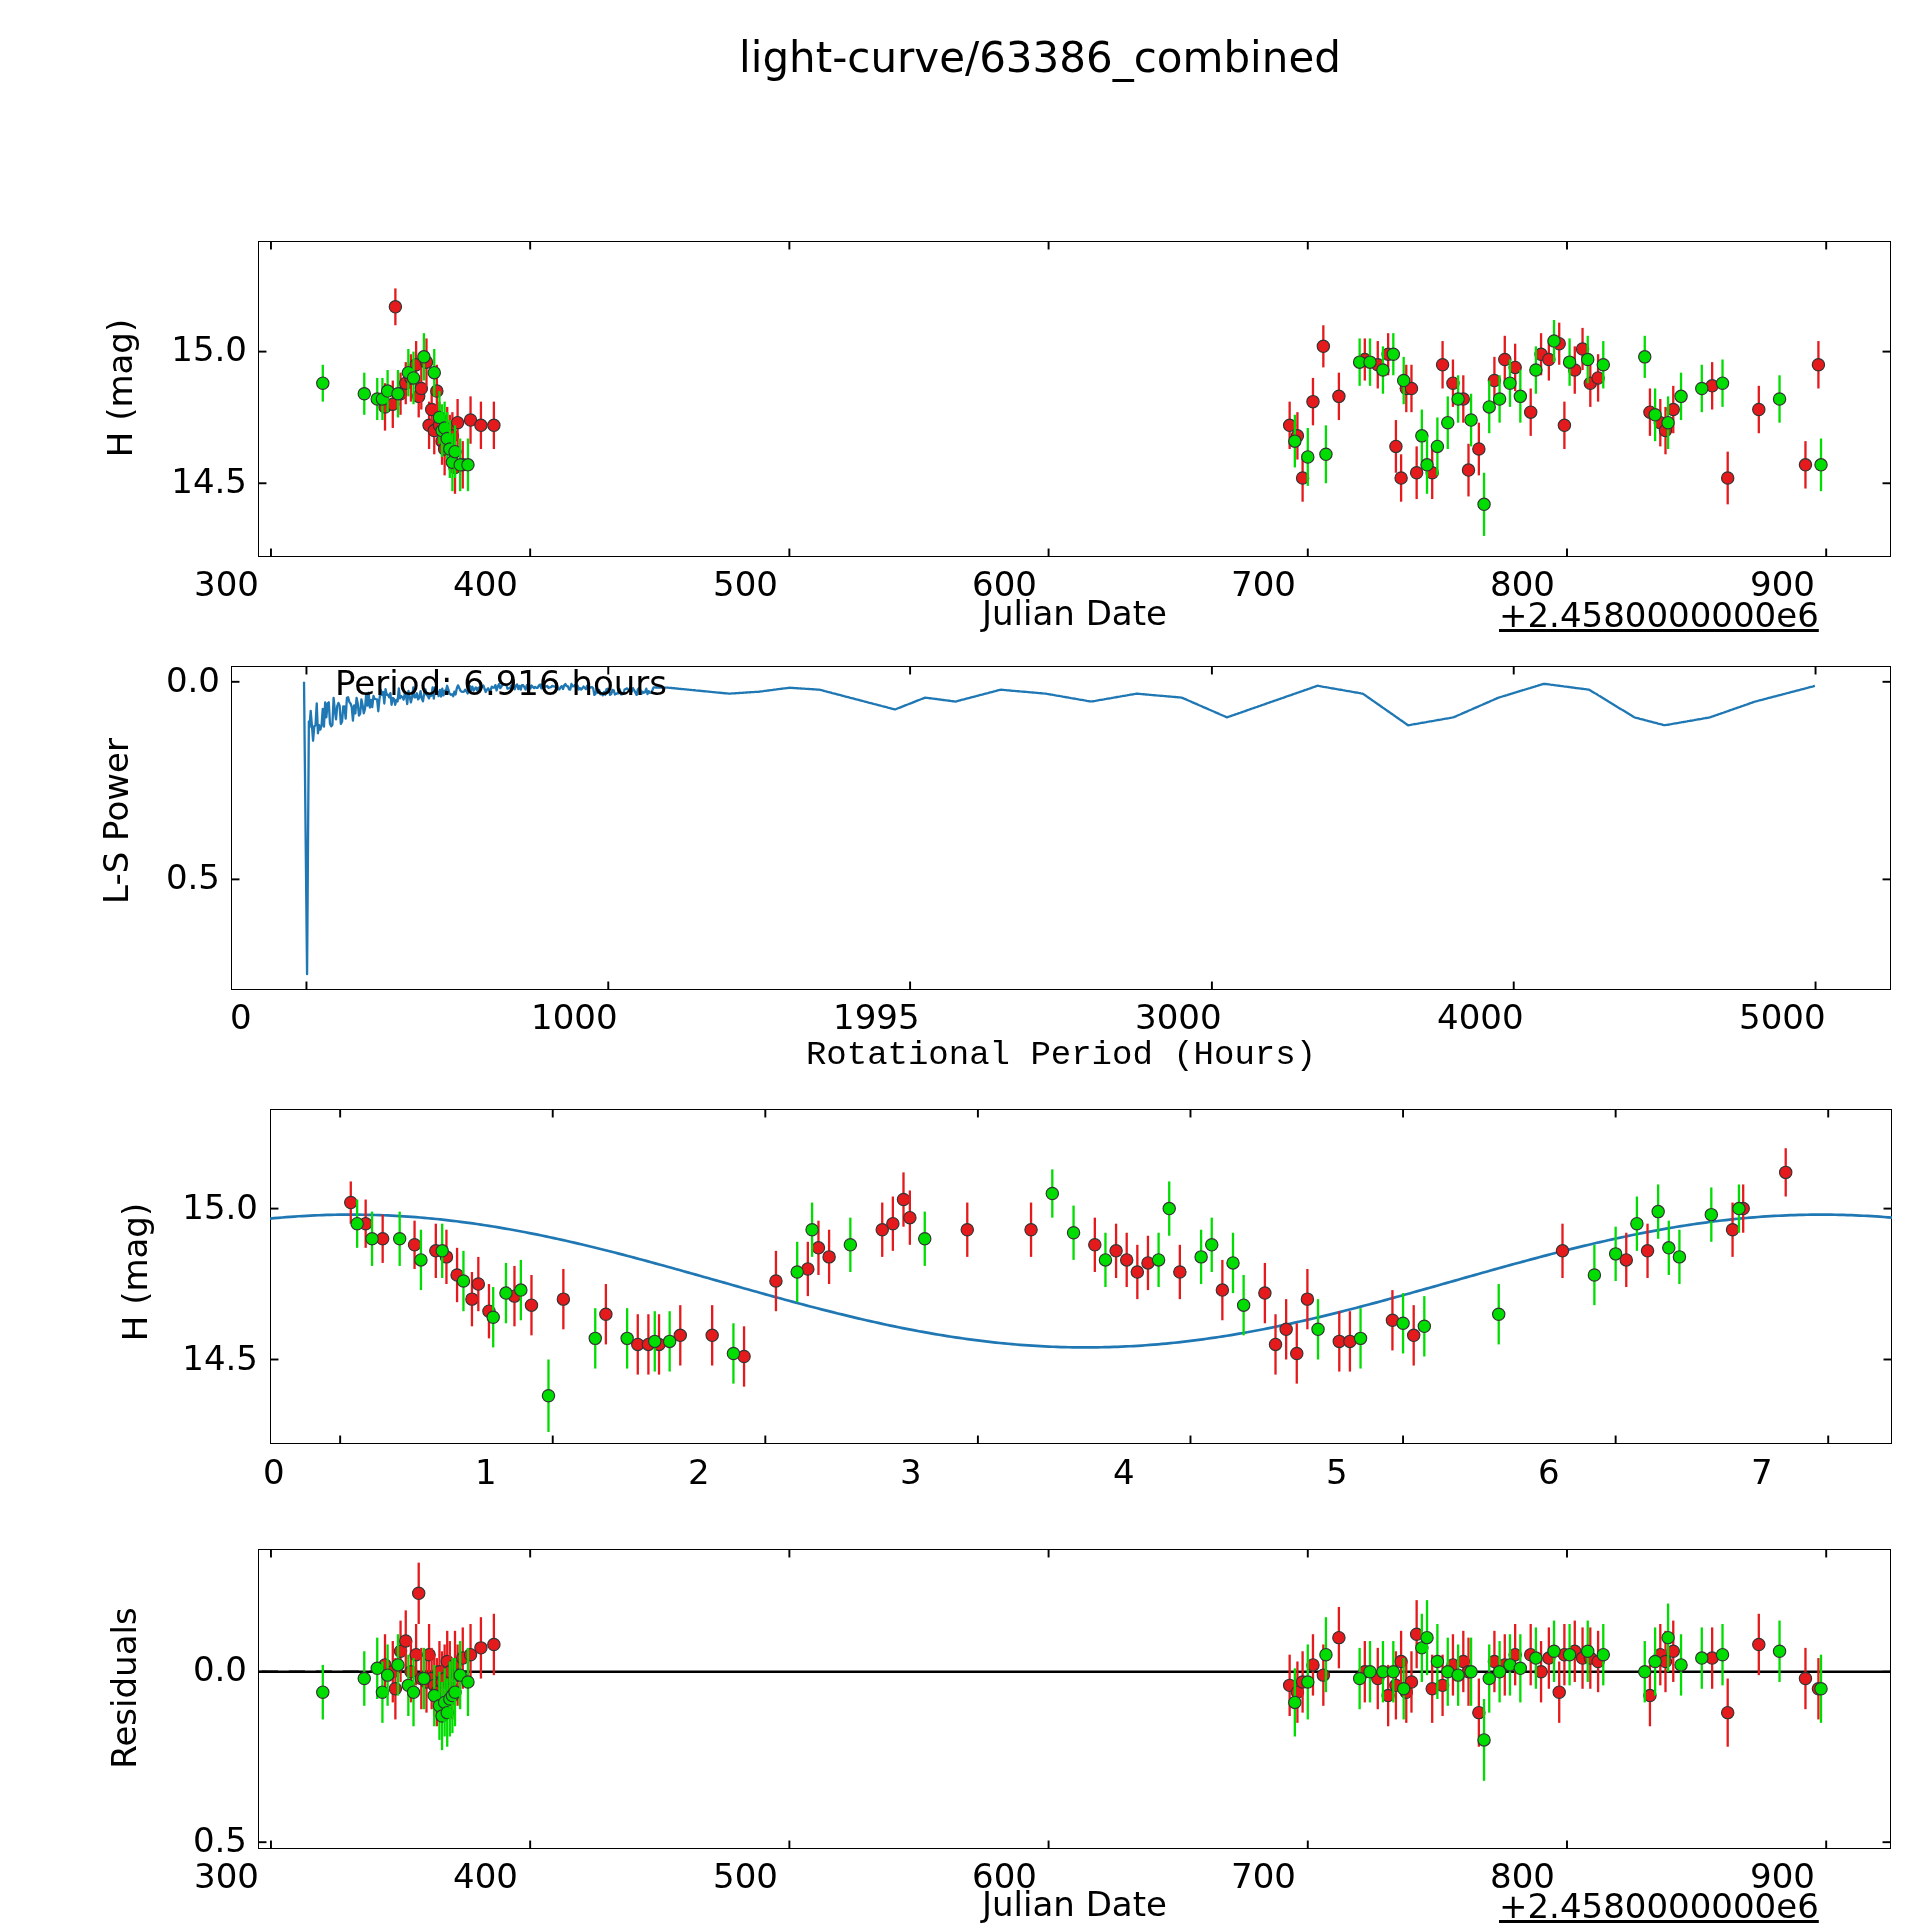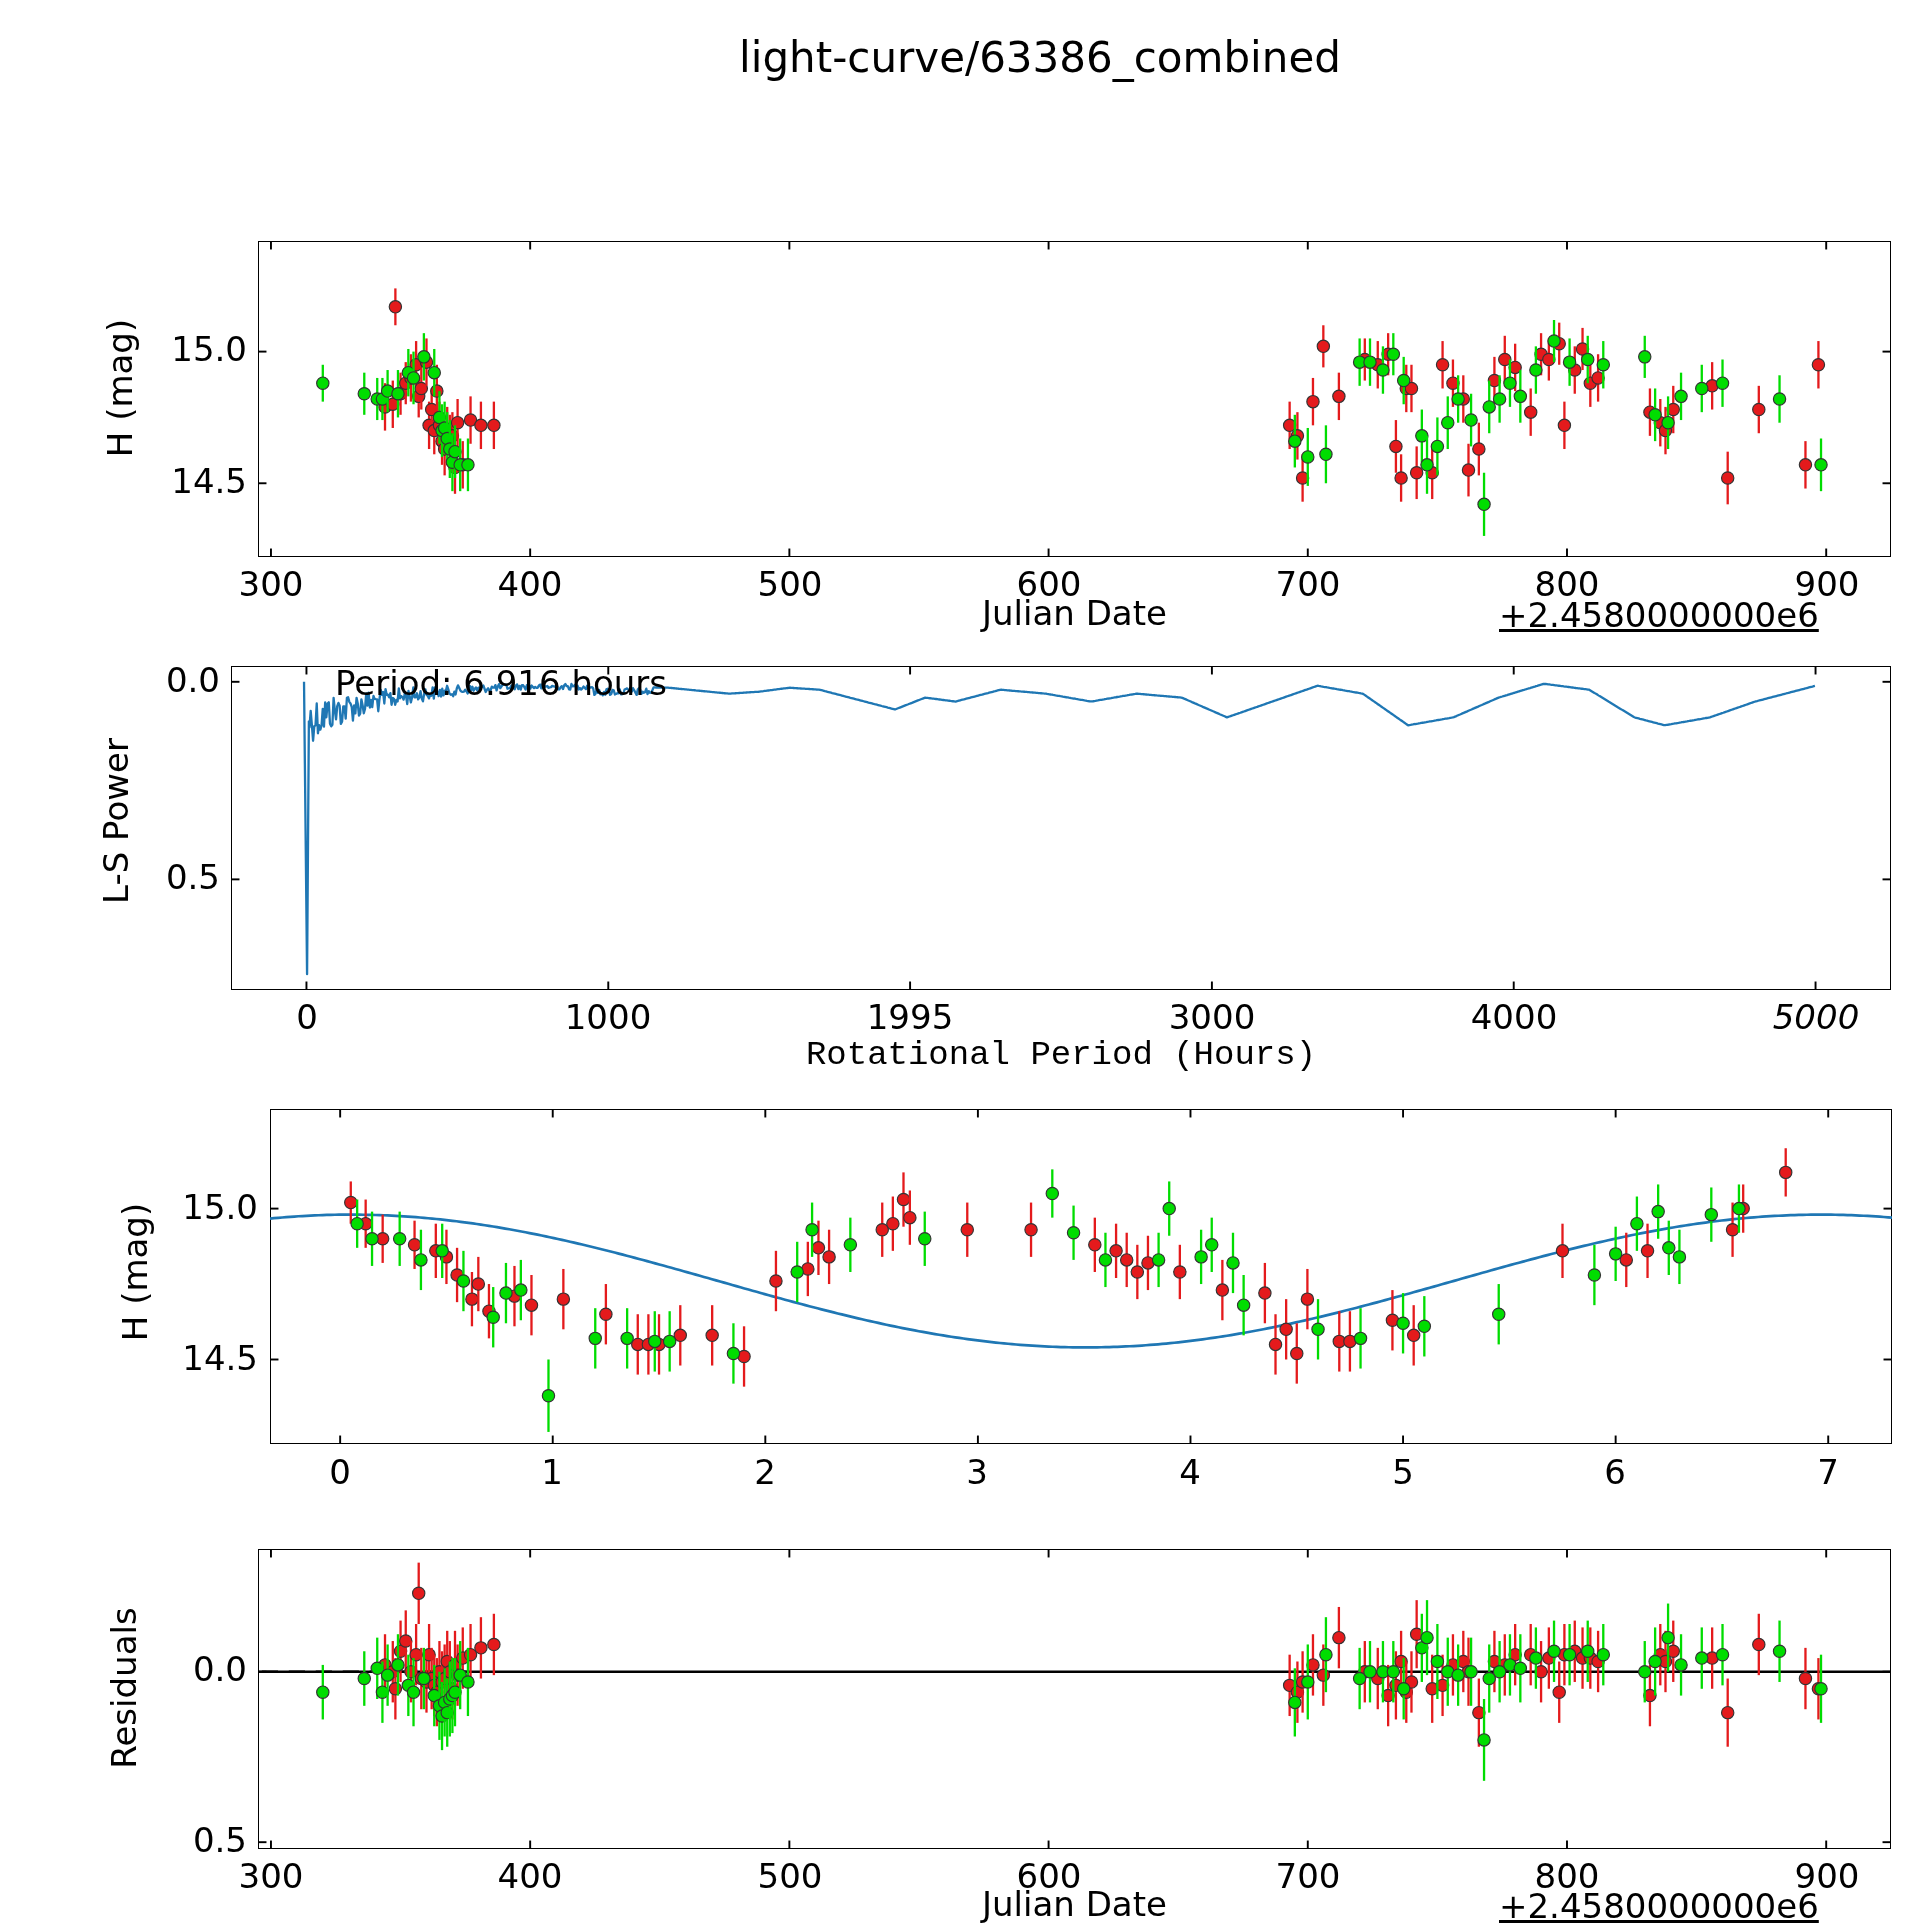--- a/index.html
+++ b/index.html
@@ -64,21 +64,21 @@
   }
   .offset-text {
     position: absolute;
     font-size: 34px;
     white-space: nowrap;
     text-decoration: underline;
   }
   .tick-label-x {
     position: absolute;
     font-size: 34px;
-    text-align: center;
+    text-align: left;
     white-space: nowrap;
   }
   .tick-label-y {
     position: absolute;
     font-size: 34px;
     text-align: right;
     white-space: nowrap;
   }
   .annot {
     position: absolute;
@@ -868,21 +868,21 @@
       <div class="tick-label-x" style="left: 1231px; top: 564px; width: 154px;">700</div>
       <div class="tick-label-x" style="left: 1490px; top: 564px; width: 154px;">800</div>
       <div class="tick-label-x" style="left: 1750px; top: 564px; width: 154px;">900</div>
       <div class="tick-label-y" style="left: 89px; top: 329px; width: 158px;">15.0</div>
       <div class="tick-label-y" style="left: 89px; top: 461px; width: 158px;">14.5</div>
       <div class="tick-label-x" style="left: 230px; top: 997px; width: 154px;">0</div>
       <div class="tick-label-x" style="left: 531px; top: 997px; width: 154px;">1000</div>
       <div class="tick-label-x" style="left: 833px; top: 997px; width: 154px;">1995</div>
       <div class="tick-label-x" style="left: 1135px; top: 997px; width: 154px;">3000</div>
       <div class="tick-label-x" style="left: 1437px; top: 997px; width: 154px;">4000</div>
-      <div class="tick-label-x" style="left: 1739px; top: 997px; width: 154px; font-style: italic;">5000</div>
+      <div class="tick-label-x" style="left: 1739px; top: 997px; width: 154px;">5000</div>
       <div class="tick-label-y" style="left: 62px; top: 660px; width: 158px;">0.0</div>
       <div class="tick-label-y" style="left: 62px; top: 857px; width: 158px;">0.5</div>
       <div class="tick-label-x" style="left: 263px; top: 1452px; width: 154px;">0</div>
       <div class="tick-label-x" style="left: 475px; top: 1452px; width: 154px;">1</div>
       <div class="tick-label-x" style="left: 688px; top: 1452px; width: 154px;">2</div>
       <div class="tick-label-x" style="left: 900px; top: 1452px; width: 154px;">3</div>
       <div class="tick-label-x" style="left: 1113px; top: 1452px; width: 154px;">4</div>
       <div class="tick-label-x" style="left: 1326px; top: 1452px; width: 154px;">5</div>
       <div class="tick-label-x" style="left: 1538px; top: 1452px; width: 154px;">6</div>
       <div class="tick-label-x" style="left: 1751px; top: 1452px; width: 154px;">7</div>

